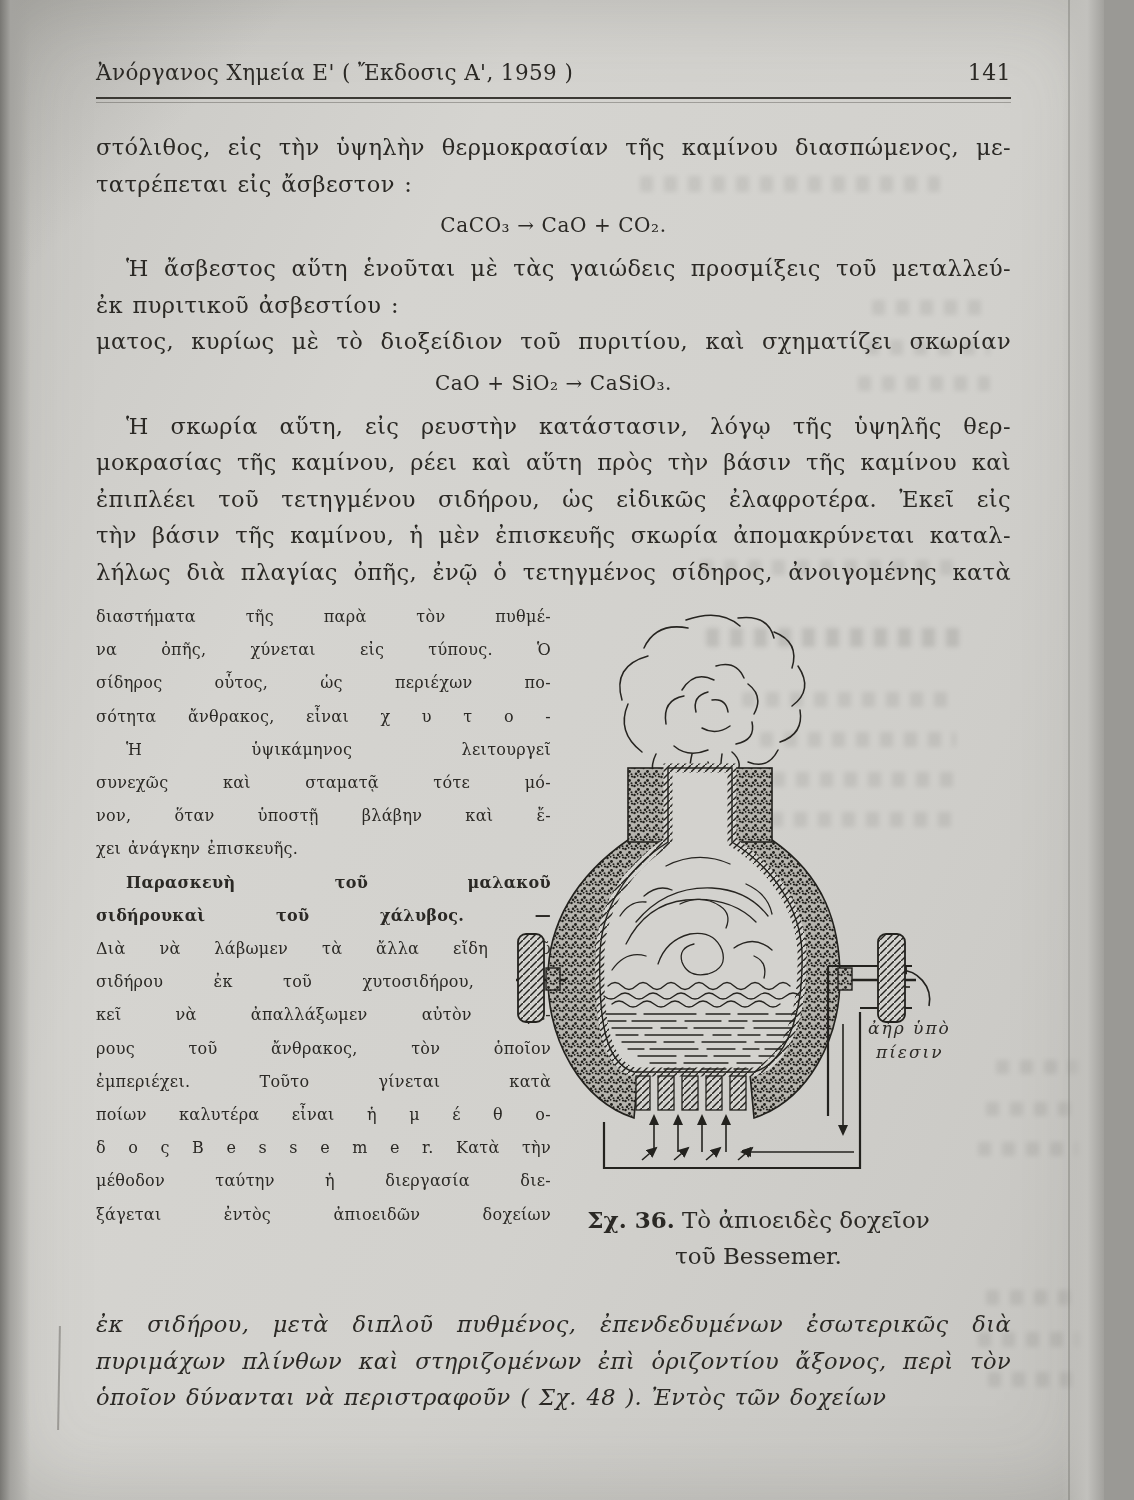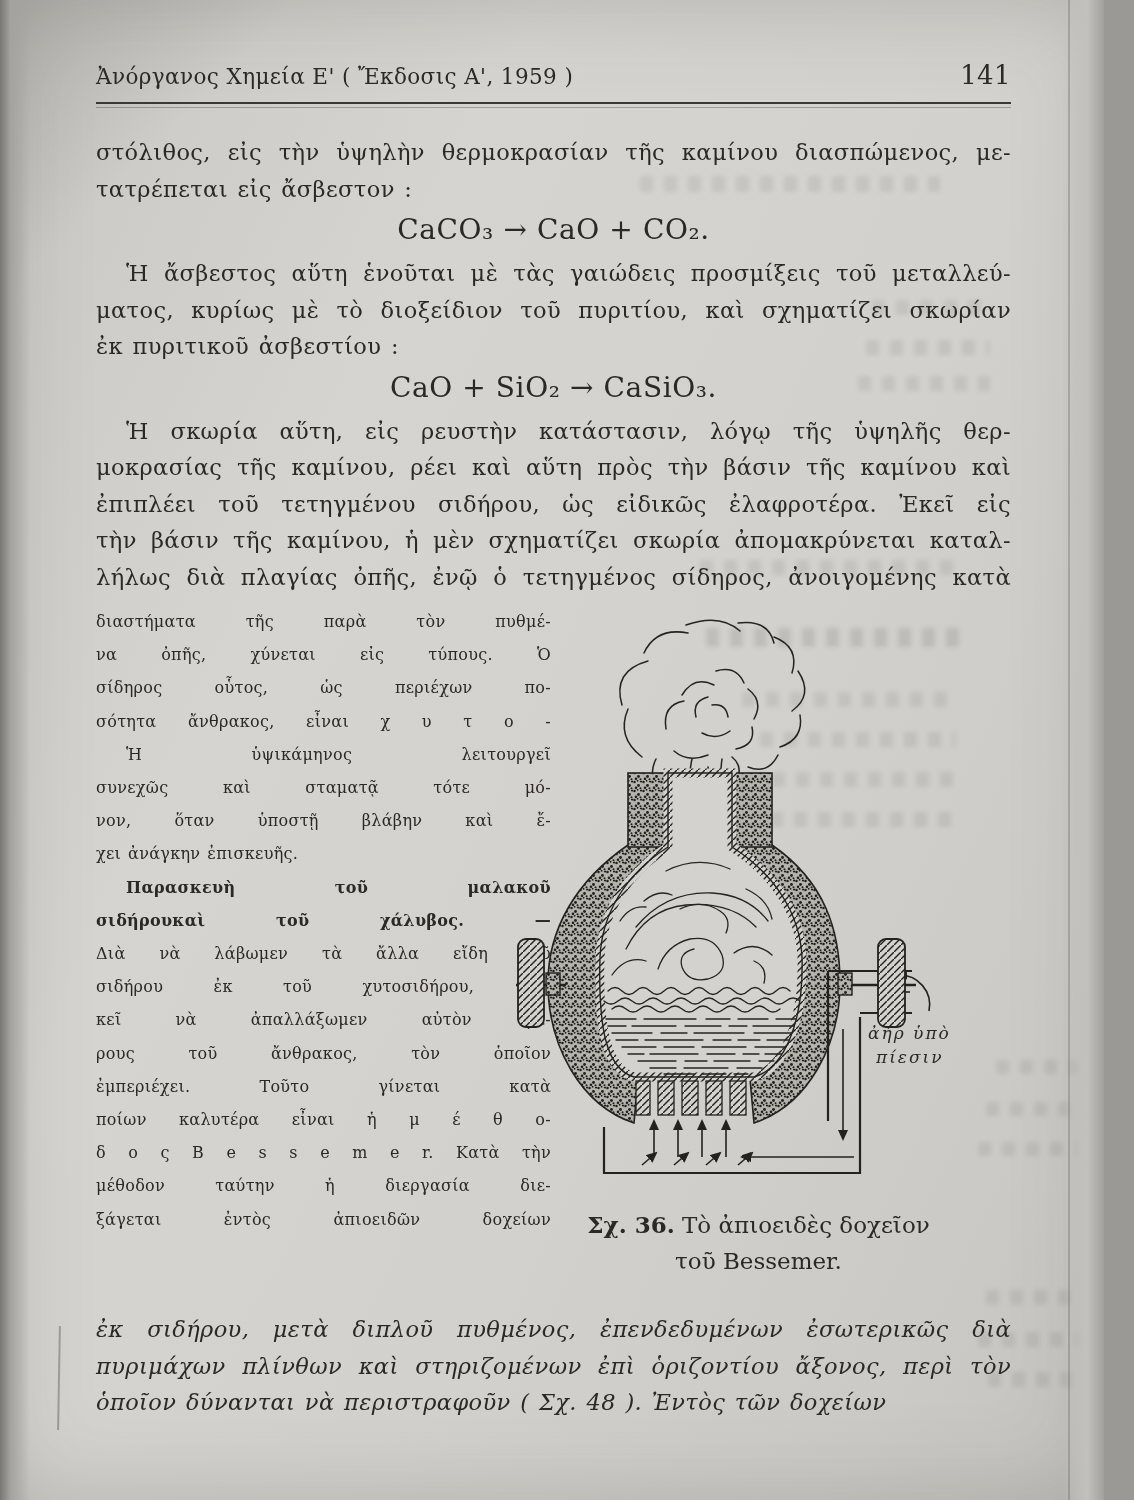--- a/index.html
+++ b/index.html
@@ -20,21 +20,21 @@
   .ghost{position:absolute;filter:blur(2.6px);opacity:.12;border-radius:3px;
     background:repeating-linear-gradient(90deg,rgba(55,54,50,.75) 0 13px,rgba(55,54,50,0) 13px 24px);}
   .content{position:absolute;left:0;top:0;width:100%;padding:60px 93px 0 96px;box-sizing:border-box;}
   .hdr{display:flex;justify-content:space-between;align-items:baseline;font-size:21.5px;letter-spacing:.4px;}
   .rule{margin-top:12px;height:3px;border-top:2.4px solid #3b3934;border-bottom:1px solid rgba(59,57,52,.35);}
   .txt .line{font-size:22.5px;line-height:36.5px;letter-spacing:.4px;word-spacing:2px;
     text-align:justify;text-align-last:justify;}
   .nj{text-align-last:left !important;}
   .ind{text-indent:30px;}
   .bold{font-weight:700;}
-  .eq{font-size:28px;line-height:42px;text-align:center;text-align-last:center;letter-spacing:.6px;margin:2px 0 4px;}
+  .eq{font-size:20px;line-height:42px;text-align:center;text-align-last:center;letter-spacing:.6px;margin:2px 0 4px;}
   .p1{margin-top:26px;} .p3{margin-top:2px;}
   .twocol{position:relative;margin-top:10px;height:702px;}
   .leftcol{width:455px;}
   .leftcol .line{font-size:16px;line-height:33.2px;letter-spacing:.3px;word-spacing:1.5px;
     text-align:justify;text-align-last:justify;}
   .fig{position:absolute;left:420px;top:4px;width:485px;}
   .figcap{margin-top:14px;text-align:center;font-size:23px;line-height:36px;}
   .p4{margin-top:4px;font-style:italic;}
 </style>
 </head>
@@ -57,42 +57,42 @@
   <div class="ghost" style="left:986px;top:1102px;width:94px;height:14px"></div>
   <div class="ghost" style="left:978px;top:1142px;width:102px;height:14px"></div>
   <div class="ghost" style="left:986px;top:1290px;width:96px;height:15px"></div>
   <div class="ghost" style="left:978px;top:1332px;width:104px;height:15px"></div>
   <div class="ghost" style="left:988px;top:1372px;width:94px;height:15px"></div>
 
   <div class="content">
 
     <div class="hdr">
       <span>Ἀνόργανος Χημεία Ε' ( Ἔκδοσις Α', 1959 )</span>
-      <span style="font-size:26px">141</span>
+      <span style="font-size:22px">141</span>
     </div>
     <div class="rule"></div>
 
     <div class="txt p1">
       <div class="line">στόλιθος, εἰς τὴν ὑψηλὴν θερμοκρασίαν τῆς καμίνου διασπώμενος, με-</div>
       <div class="line nj">τατρέπεται εἰς ἄσβεστον :</div>
     </div>
     <div class="eq">CaCO₃ → CaO + CO₂.</div>
 
     <div class="txt">
       <div class="line ind">Ἡ ἄσβεστος αὕτη ἑνοῦται μὲ τὰς γαιώδεις προσμίξεις τοῦ μεταλλεύ-</div>
+      <div class="line nj">ἐκ πυριτικοῦ ἀσβεστίου :</div>
       <div class="line">ματος, κυρίως μὲ τὸ διοξείδιον τοῦ πυριτίου, καὶ σχηματίζει σκωρίαν</div>
-      <div class="line nj">ἐκ πυριτικοῦ ἀσβεστίου :</div>
     </div>
     <div class="eq">CaO + SiO₂ → CaSiO₃.</div>
 
     <div class="txt p3">
       <div class="line ind">Ἡ σκωρία αὕτη, εἰς ρευστὴν κατάστασιν, λόγῳ τῆς ὑψηλῆς θερ-</div>
       <div class="line">μοκρασίας τῆς καμίνου, ρέει καὶ αὕτη πρὸς τὴν βάσιν τῆς καμίνου καὶ</div>
       <div class="line">ἐπιπλέει τοῦ τετηγμένου σιδήρου, ὡς εἰδικῶς ἐλαφροτέρα. Ἐκεῖ εἰς</div>
-      <div class="line">τὴν βάσιν τῆς καμίνου, ἡ μὲν σχηματίζει σκωρία ἀπομακρύνεται καταλ-</div>
+      <div class="line">τὴν βάσιν τῆς καμίνου, ἡ μὲν ἐπισκευῆς σκωρία ἀπομακρύνεται καταλ-</div>
       <div class="line">λήλως διὰ πλαγίας ὀπῆς, ἐνῷ ὁ τετηγμένος σίδηρος, ἀνοιγομένης κατὰ</div>
     </div>
 
     <div class="twocol">
       <div class="leftcol">
         <div class="line">διαστήματα τῆς παρὰ τὸν πυθμέ-</div>
         <div class="line">να ὀπῆς, χύνεται εἰς τύπους. Ὁ</div>
         <div class="line">σίδηρος οὗτος, ὡς περιέχων πο-</div>
         <div class="line">σότητα ἄνθρακος, εἶναι χ υ τ ο -</div>
         <div class="line ind">Ἡ ὑψικάμηνος λειτουργεῖ</div>

